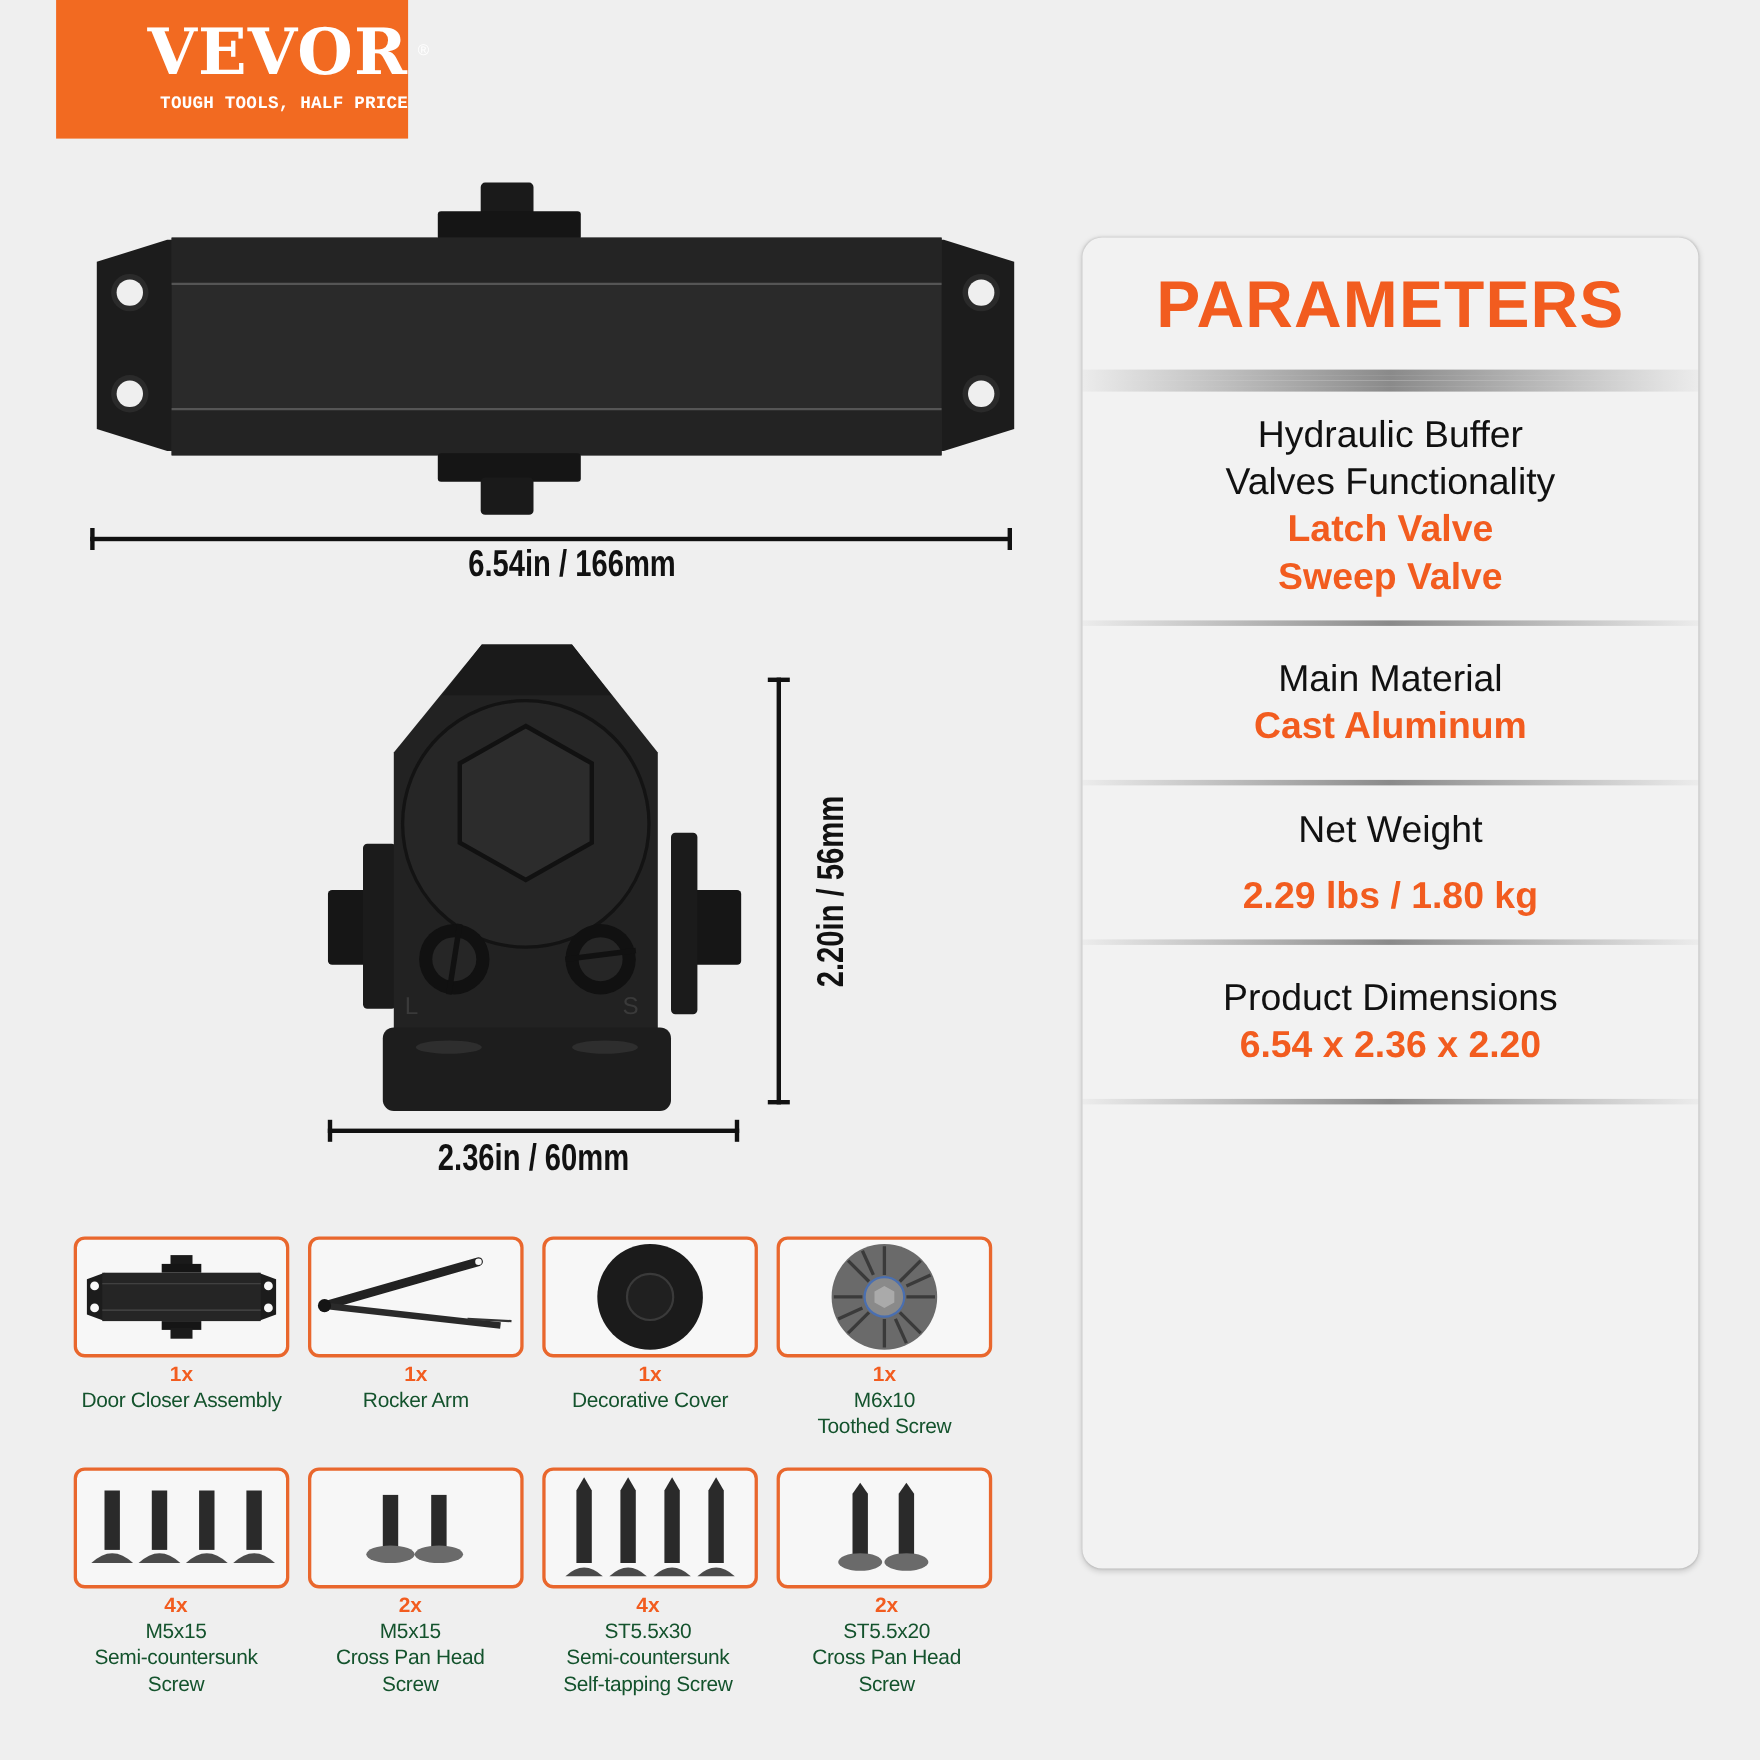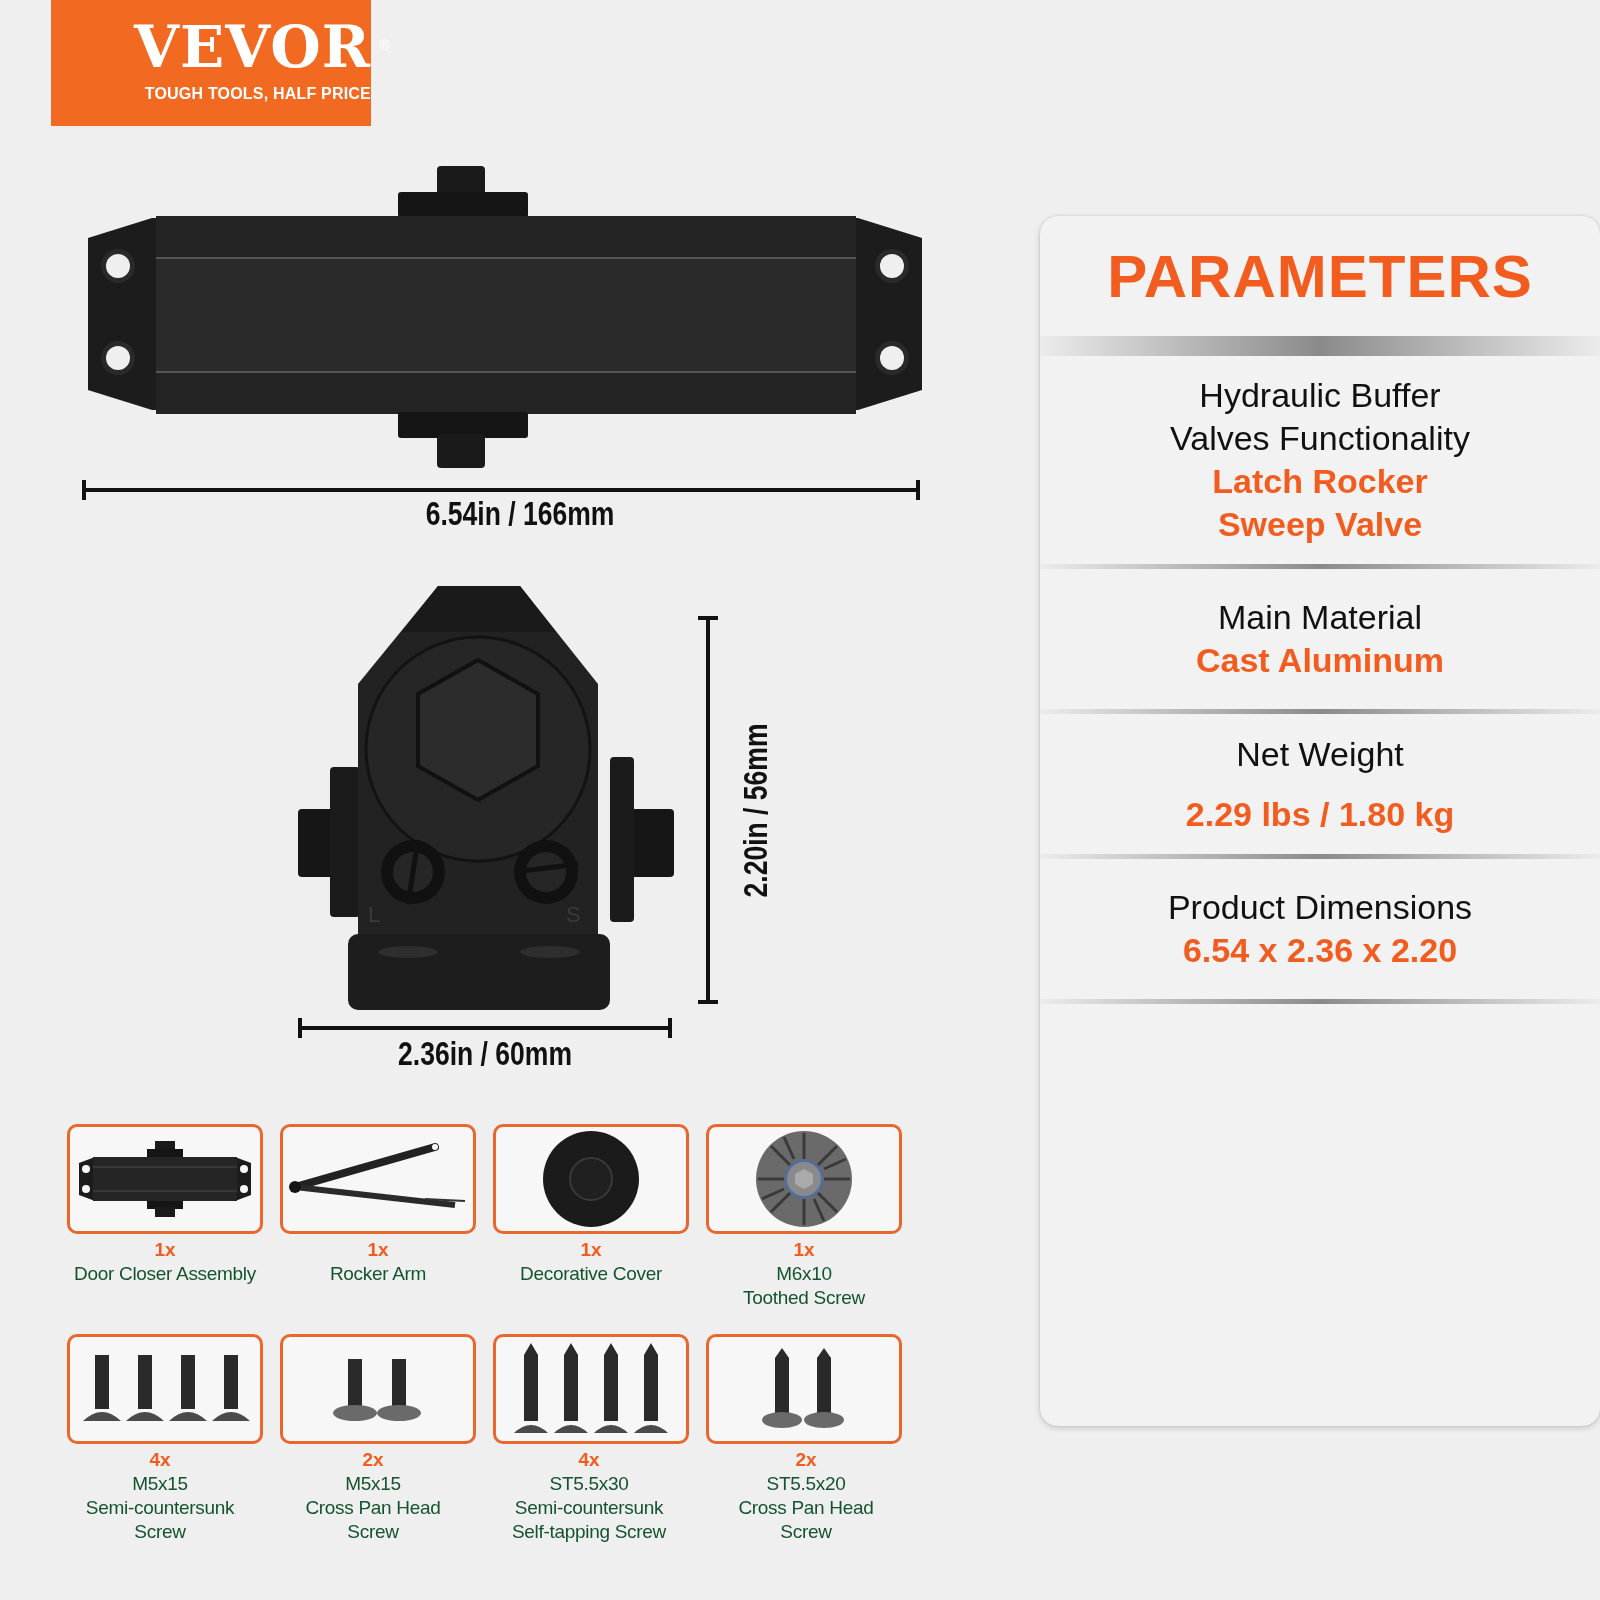--- a/index.html
+++ b/index.html
@@ -17,37 +17,37 @@
     left: 51px; top: 0; width: 320px; height: 126px;
     background: #f26a21;
     display: flex; flex-direction: column; align-items: flex-end; justify-content: center;
   }
   .logo-word {
     font-family: "DejaVu Serif", serif;
     font-weight: bold; color: #fff; font-size: 58px; letter-spacing: 1px;
     line-height: 60px; position: relative; margin-top: -6px;
   }
   .logo-reg { position: absolute; right: -20px; top: -2px; font-size: 14px; font-family: "Liberation Sans", sans-serif; font-weight: normal; }
-  .logo-tag { color: #fff; font-weight: bold; font-size: 16px; letter-spacing: 0.2px; margin-top: 8px; }
+  .logo-tag { color: #fff; font-weight: bold; font-size: 16px; letter-spacing: 0.2px; margin-top: 8px; font-family: Liberation Mono, monospace; }
 
   
   .dim-h { height: 4px; background: #111; }
   .dim-h::before, .dim-h::after { content: ""; position: absolute; top: -8px; width: 4px; height: 20px; background: #111; }
   .dim-h::before { left: 0; } .dim-h::after { right: 0; }
   .dim-v { width: 4px; background: #111; }
   .dim-v::before, .dim-v::after { content: ""; position: absolute; left: -8px; width: 20px; height: 4px; background: #111; }
   .dim-v::before { top: 0; } .dim-v::after { bottom: 0; }
   .dim-label {
     font-family: "Liberation Sans", sans-serif; font-weight: bold; font-size: 34px; color: #111;
     transform: scaleX(0.78); transform-origin: center; white-space: nowrap; text-align: center;
   }
 
   
   .params {
-    left: 1040px; top: 216px; width: 560px; height: 1210px;
+    left: 984px; top: 216px; width: 560px; height: 1210px;
     background: #f2f2f2; border-radius: 18px;
     box-shadow: 0 2px 6px rgba(0,0,0,0.18), 0 0 2px rgba(0,0,0,0.12);
     overflow: hidden;
   }
   .params-title {
     height: 120px; display: flex; align-items: center; justify-content: center;
     color: #f25c1f; font-weight: bold; font-size: 60px; letter-spacing: 1px;
   }
   .sep {
     height: 5px;
@@ -145,21 +145,21 @@
 
   <div class="sep"></div>
 
   <div class="sep"></div>
 
   <div class="sep"></div>
 
   <div class="param-row" style="height:208px;">
     <div class="param-label">Hydraulic Buffer</div>
     <div class="param-label">Valves Functionality</div>
-    <div class="param-value">Latch Rocker</div>
+    <div class="param-value">Latch Valve</div>
     <div class="param-value">Sweep Valve</div>
   </div>
   <div class="sep"></div>
 
   <div class="param-row" style="height:140px;">
     <div class="param-label">Main Material</div>
     <div class="param-value">Cast Aluminum</div>
   </div>
   <div class="sep"></div>
 

